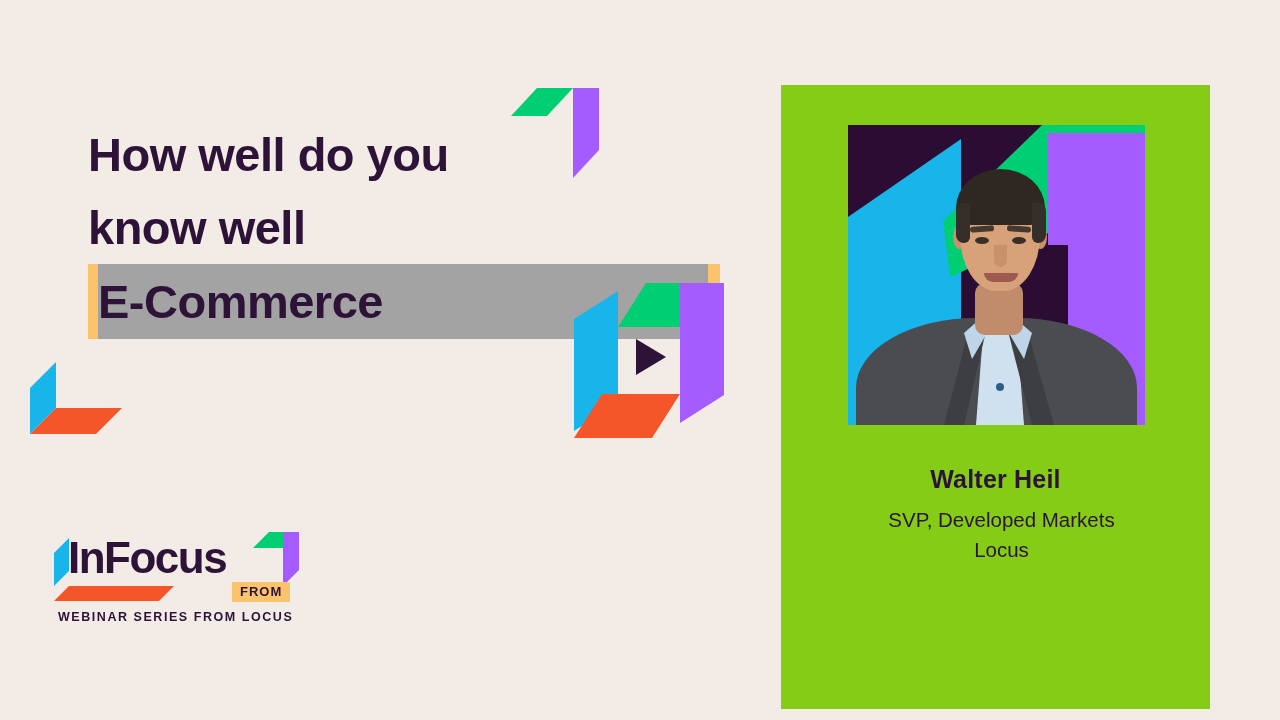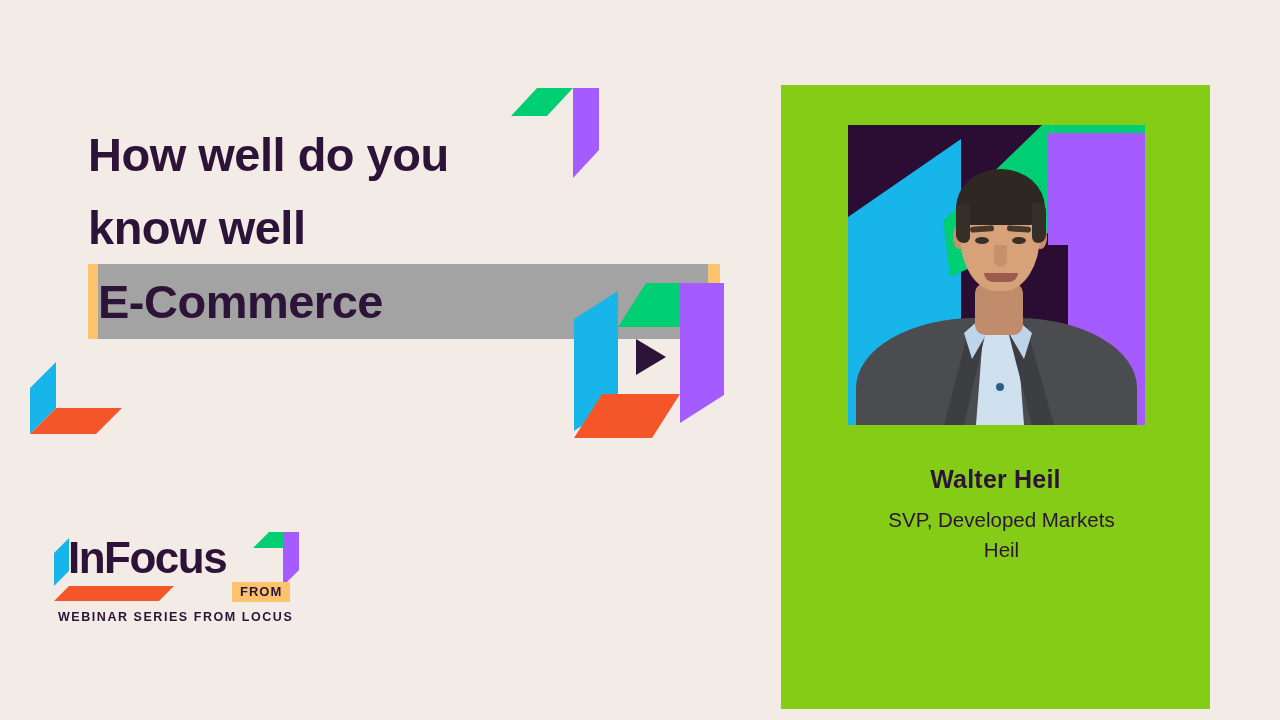--- a/index.html
+++ b/index.html
@@ -379,17 +379,17 @@
         <div class="eye-l"></div>
         <div class="eye-r"></div>
         <div class="nose"></div>
         <div class="mouth"></div>
       </div>
     </div>
 
     <div class="speaker-name">Walter Heil</div>
     <div class="speaker-title">
       <div>SVP, Developed Markets</div>
-      <div>Heil</div>
+      <div>Locus</div>
     </div>
   </div>
 
 </div>
 
 </body></html>

